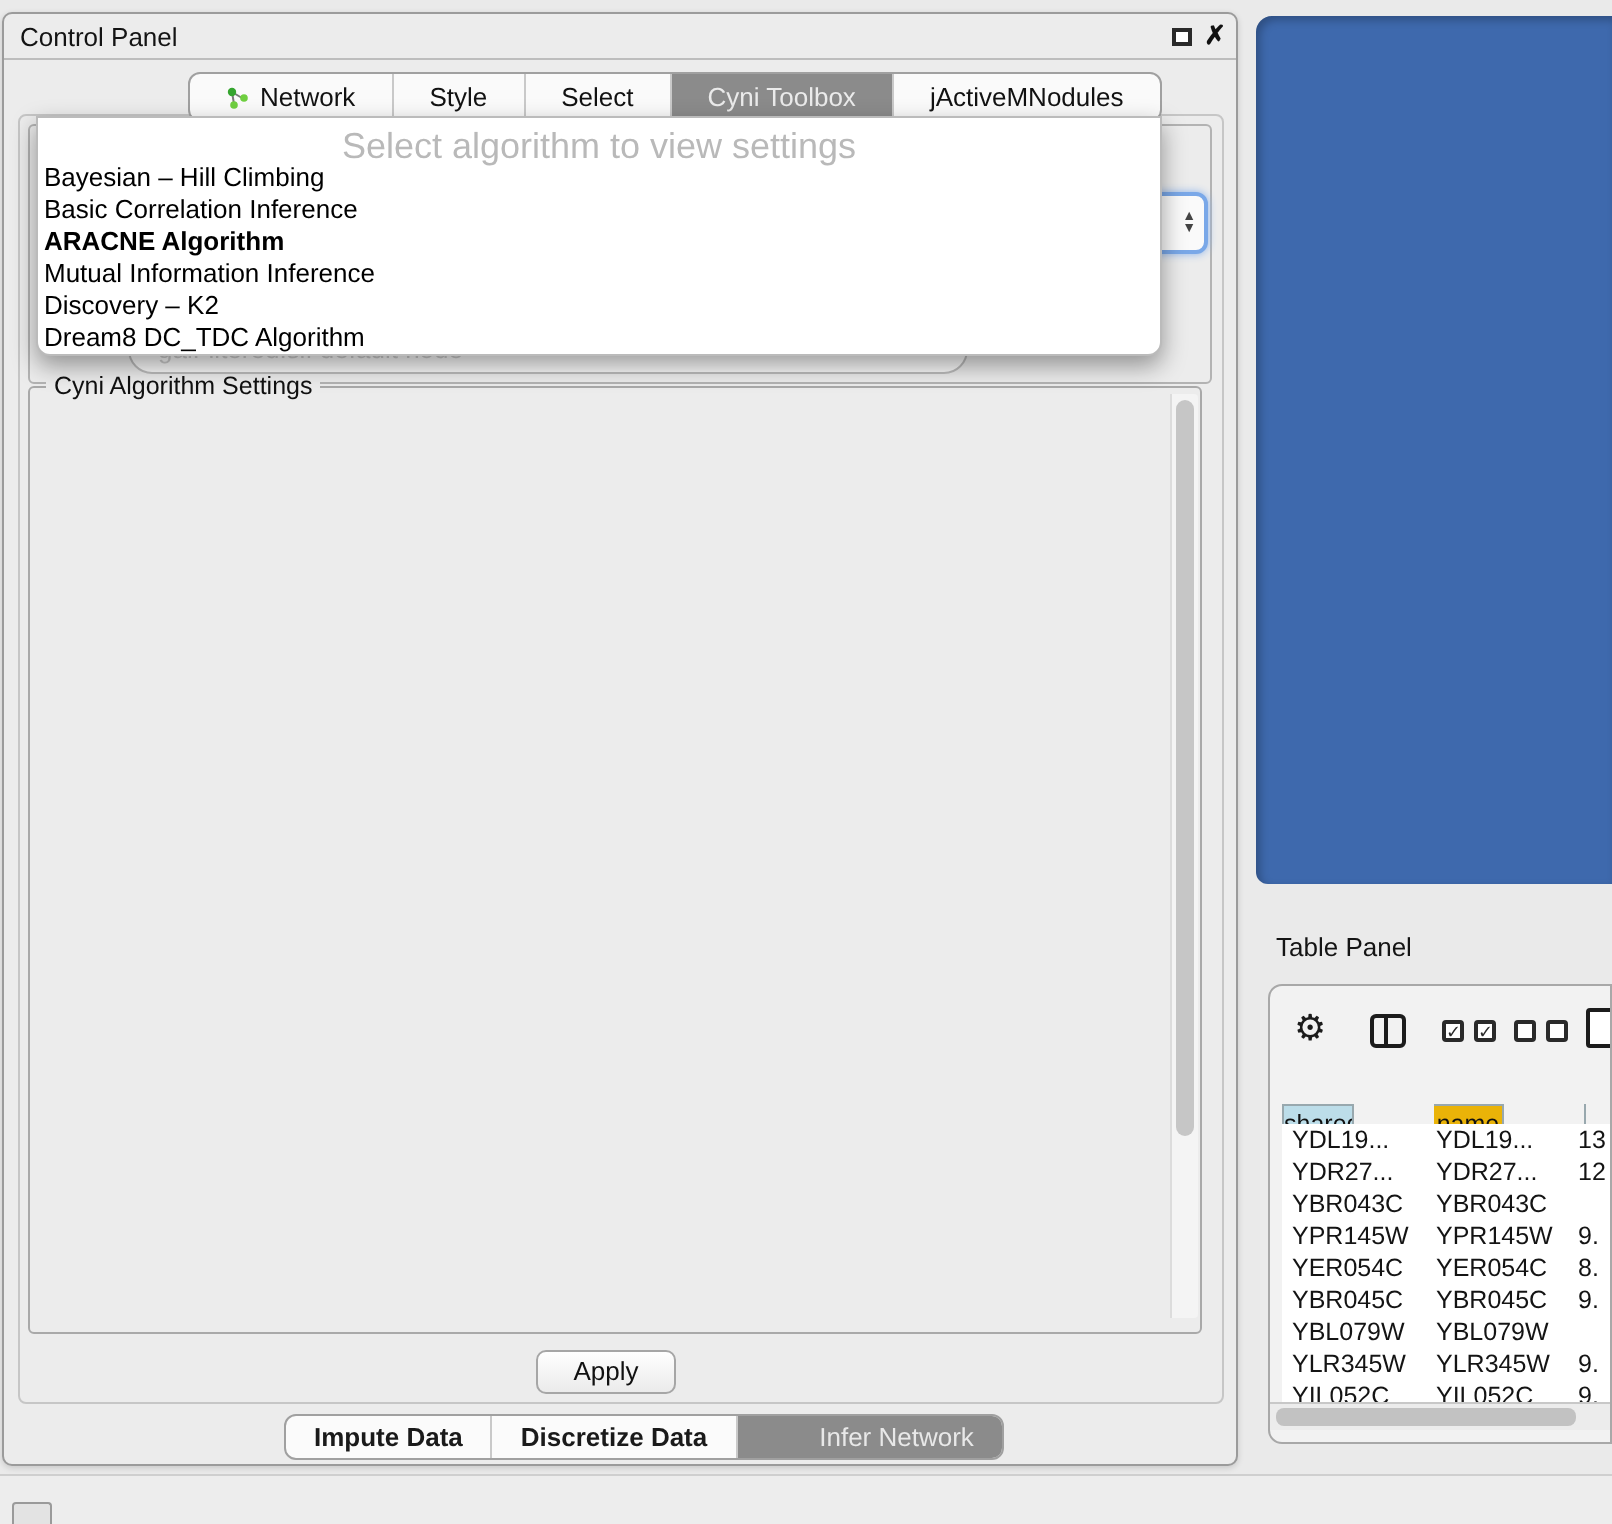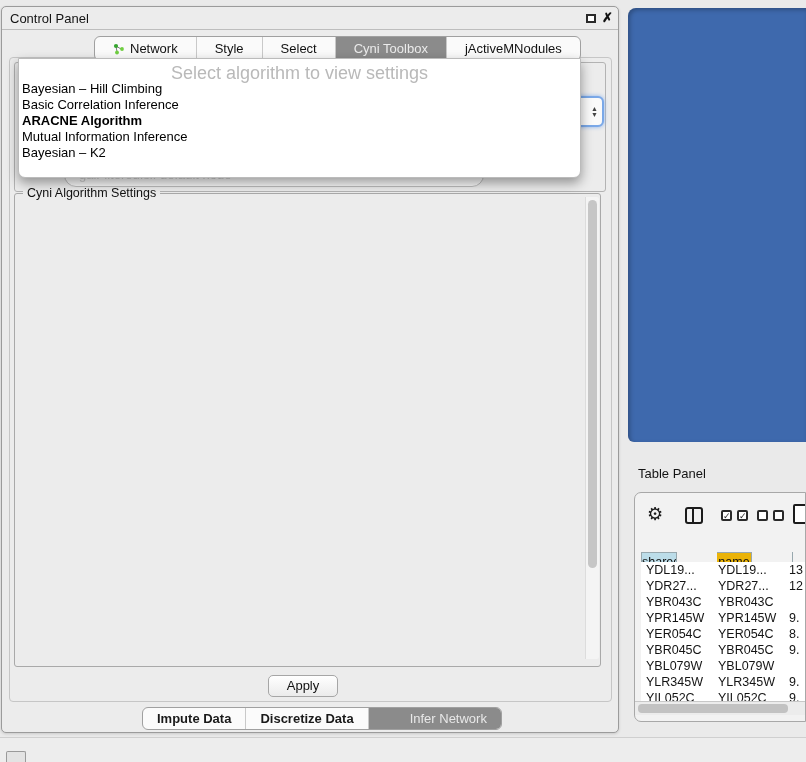--- a/index.html
+++ b/index.html
@@ -144,21 +144,22 @@
     <span class="stepper">▲<br>▼</span>
   </div>
   <div class="hidden-combo">galFiltered.sif default node</div>
 
   <div class="algo-popup">
     <div class="popup-prompt">Select algorithm to view settings</div>
     <div class="popup-item">Bayesian – Hill Climbing</div>
     <div class="popup-item">Basic Correlation Inference</div>
     <div class="popup-item bold">ARACNE Algorithm</div>
     <div class="popup-item">Mutual Information Inference</div>
-    <div class="popup-item">Bayesian – K2</div>
+    <div class="popup-item">Discovery – K2</div>
+    <div class="popup-item">Dream8 DC_TDC Algorithm</div>
   </div>
 
   <div class="group settings-group">
     <span class="legend plain">Cyni Algorithm Settings</span>
     <div class="v-scroll">
       <div class="thumb"></div>
     </div>
   </div>
 
   <div class="group" style="left:26px; top:211px; width:549px; height:173px;">

